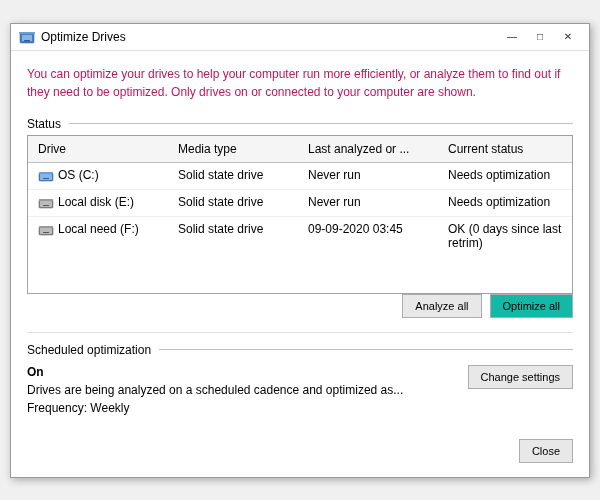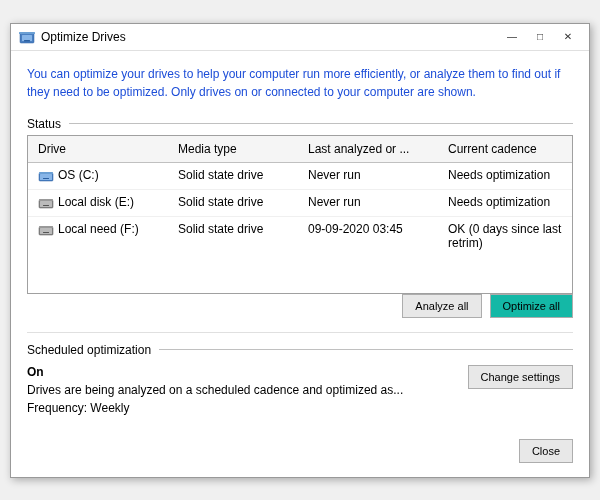--- a/index.html
+++ b/index.html
@@ -66,21 +66,21 @@
       justify-content: center;
       font-size: 10px;
       color: #333;
     }
 
     .window-body {
       padding: 14px 16px;
     }
 
     .description {
-      color: #1d4ed8;
+      color: #be185d;
       line-height: 1.5;
       margin-bottom: 16px;
       font-size: 12px;
     }
 
     .section-label {
       font-size: 12px;
       font-weight: 400;
       color: #000;
       margin-bottom: 4px;
@@ -229,21 +229,21 @@
   <div class="window-body">
     <p class="description">You can optimize your drives to help your computer run more efficiently, or analyze them to find out if they need to be optimized. Only drives on or connected to your computer are shown.</p>
 
     <div>
       <div class="section-label">Status</div>
       <div class="drives-table">
         <div class="table-header">
           <div class="table-header-cell">Drive</div>
           <div class="table-header-cell">Media type</div>
           <div class="table-header-cell">Last analyzed or ...</div>
-          <div class="table-header-cell">Current cadence</div>
+          <div class="table-header-cell">Current status</div>
         </div>
         <div class="table-body">
 
           <div class="table-row">
             <div class="table-cell">
               <svg width="16" height="16" viewBox="0 0 16 16">
                 <rect x="1" y="5" width="14" height="8" rx="1" fill="#4a7fc1" stroke="#2a5fa0" stroke-width="0.5"></rect>
                 <rect x="2" y="6" width="12" height="6" rx="0.5" fill="#87b5e8"></rect>
                 <rect x="1" y="4" width="14" height="2" rx="0.5" fill="#6a9fd4"></rect>
                 <rect x="5" y="10" width="6" height="1" rx="0.3" fill="#2a5fa0"></rect>

